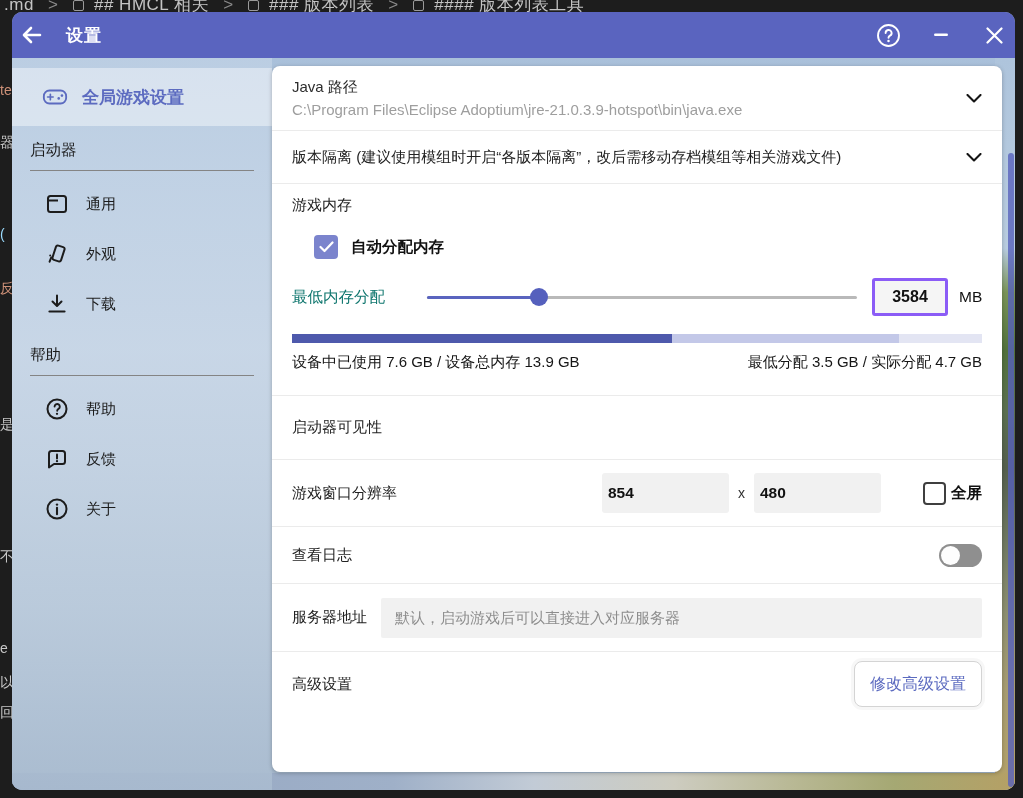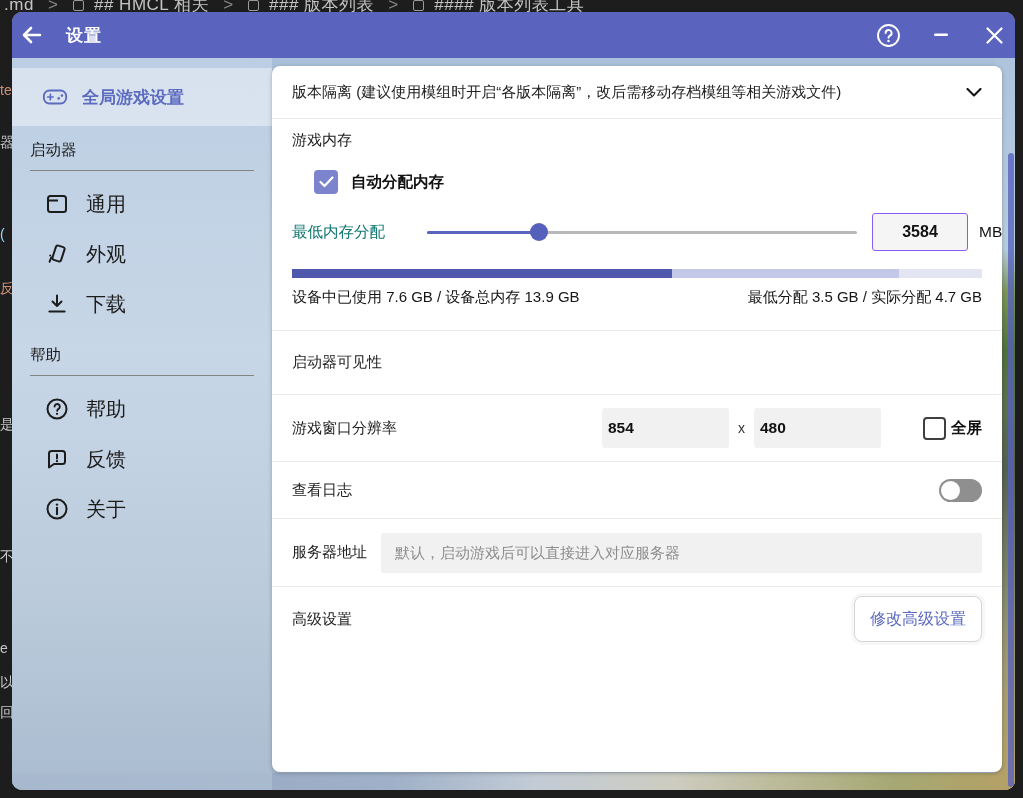--- a/index.html
+++ b/index.html
@@ -39,21 +39,21 @@
     background:linear-gradient(180deg,rgba(190,208,228,.85),rgba(201,215,231,.85) 40%,rgba(186,202,219,.85) 75%,rgba(170,188,208,.85)); }
   .side-sel { margin-top:10px; height:58px; display:flex; align-items:center;
     background:rgba(255,255,255,.42); cursor:pointer; }
   .side-sel .s-icon { margin-left:30px; width:26px; height:26px; flex:none; }
   .side-sel .s-label { margin-left:14px; color:#5c6bc0; font-size:17px; font-weight:600; }
   .side-hdr { margin:14px 18px 0 18px; padding-bottom:9px; border-bottom:1px solid #848484;
     font-size:15.5px; color:#1b1b1b; }
   .side-item { margin-top:0; height:50px; display:flex; align-items:center; cursor:pointer; }
   .side-item:first-of-type { margin-top:8px; }
   .side-item .s-icon { margin-left:33px; width:24px; height:24px; flex:none; }
-  .side-item .s-label { margin-left:17px; font-size:20px; color:#1c1c1c; }
+  .side-item .s-label { margin-left:17px; font-size:15px; color:#1c1c1c; }
   .side-group { margin-top:8px; }
 
   
   .card { position:absolute; left:260px; top:8px; width:730px; height:706px;
     background:#fff; border-radius:8px; box-shadow:0 1px 4px rgba(0,0,0,.25); overflow:hidden; }
   .row { padding:0 20px; border-bottom:1px solid #ebebeb; display:flex; align-items:center; }
   .row:last-child { border-bottom:none; }
   .r-label { font-size:15px; color:#222; flex:none; }
   .chev { flex:none; margin-left:auto; }
 
@@ -71,21 +71,21 @@
   .checkbox { width:24px; height:24px; border-radius:4px; background:#7b84cd; display:flex;
     align-items:center; justify-content:center; cursor:pointer; flex:none; }
   .mem-auto .a-label { margin-left:13px; font-size:15.5px; font-weight:bold; color:#111; }
   .mem-slider { margin-top:19px; display:flex; align-items:center; height:38px; }
   .mem-slider .m-label { width:135px; font-size:15.5px; color:#0f766e; flex:none; }
   .slider { position:relative; width:430px; height:18px; flex:none; cursor:pointer; }
   .slider .track { position:absolute; top:8px; left:0; right:0; height:3px; background:#b9b9b9; border-radius:2px; }
   .slider .fill { position:absolute; top:8px; left:0; height:3px; background:#5a64bf; border-radius:2px; }
   .slider .thumb { position:absolute; top:0; width:18px; height:18px; margin-left:-9px;
     border-radius:50%; background:#5560bd; }
-  .mem-value { margin-left:15px; width:96px; height:38px; background:#f5f5f5; border:1px solid #8b5cf6;
+  .mem-value { margin-left:15px; width:76px; height:38px; background:#f5f5f5; border:3px solid #8b5cf6;
     border-radius:3px; text-align:center; font-size:16px; font-weight:bold; color:#111;
     font-family:"Liberation Sans","DejaVu Sans",sans-serif; }
   .mem-unit { margin-left:11px; font-size:15.5px; color:#111; }
   .mem-bar { margin-top:18px; position:relative; height:9px; background:#e3e5f3; overflow:hidden; }
   .mem-bar .alloc { position:absolute; left:0; top:0; bottom:0; background:#c3c8e8; }
   .mem-bar .used { position:absolute; left:0; top:0; bottom:0; background:#4e59ac; }
   .mem-foot { margin-top:10px; display:flex; justify-content:space-between; font-size:15px; color:#161616; }
 
   .select { margin-left:auto; width:376px; height:50px; background:#f1f1f1; border-radius:2px;
     display:flex; align-items:center; padding:0 16px; cursor:pointer; }
@@ -246,20 +246,29 @@
             <circle cx="12" cy="7.6" r="1.2" fill="#1c1c1c"></circle>
             <path d="M12 10.8 v6.4" stroke="#1c1c1c" stroke-width="2.1" stroke-linecap="round"></path>
           </svg>
           <span class="s-label">关于</span>
         </div>
       </div>
     </div>
 
     <div class="card">
 
+      <div class="row row-java">
+        <div class="java-col">
+          <div class="java-title">Java 路径</div>
+          <div class="java-value">C:\Program Files\Eclipse Adoptium\jre-21.0.3.9-hotspot\bin\java.exe</div>
+        </div>
+        <svg class="chev" width="16" height="9" viewBox="0 0 16 9">
+          <path d="M1.5 1 L8 7.5 L14.5 1" stroke="#141414" stroke-width="2.1" fill="none" stroke-linecap="round" stroke-linejoin="round"></path>
+        </svg>
+      </div>
 
       <div class="row row-iso">
         <span class="r-label">版本隔离 (建议使用模组时开启“各版本隔离”，改后需移动存档模组等相关游戏文件)</span>
         <svg class="chev" width="16" height="9" viewBox="0 0 16 9">
           <path d="M1.5 1 L8 7.5 L14.5 1" stroke="#141414" stroke-width="2.1" fill="none" stroke-linecap="round" stroke-linejoin="round"></path>
         </svg>
       </div>
 
       <div class="row row-memory">
         <div class="mem-title">游戏内存</div>

